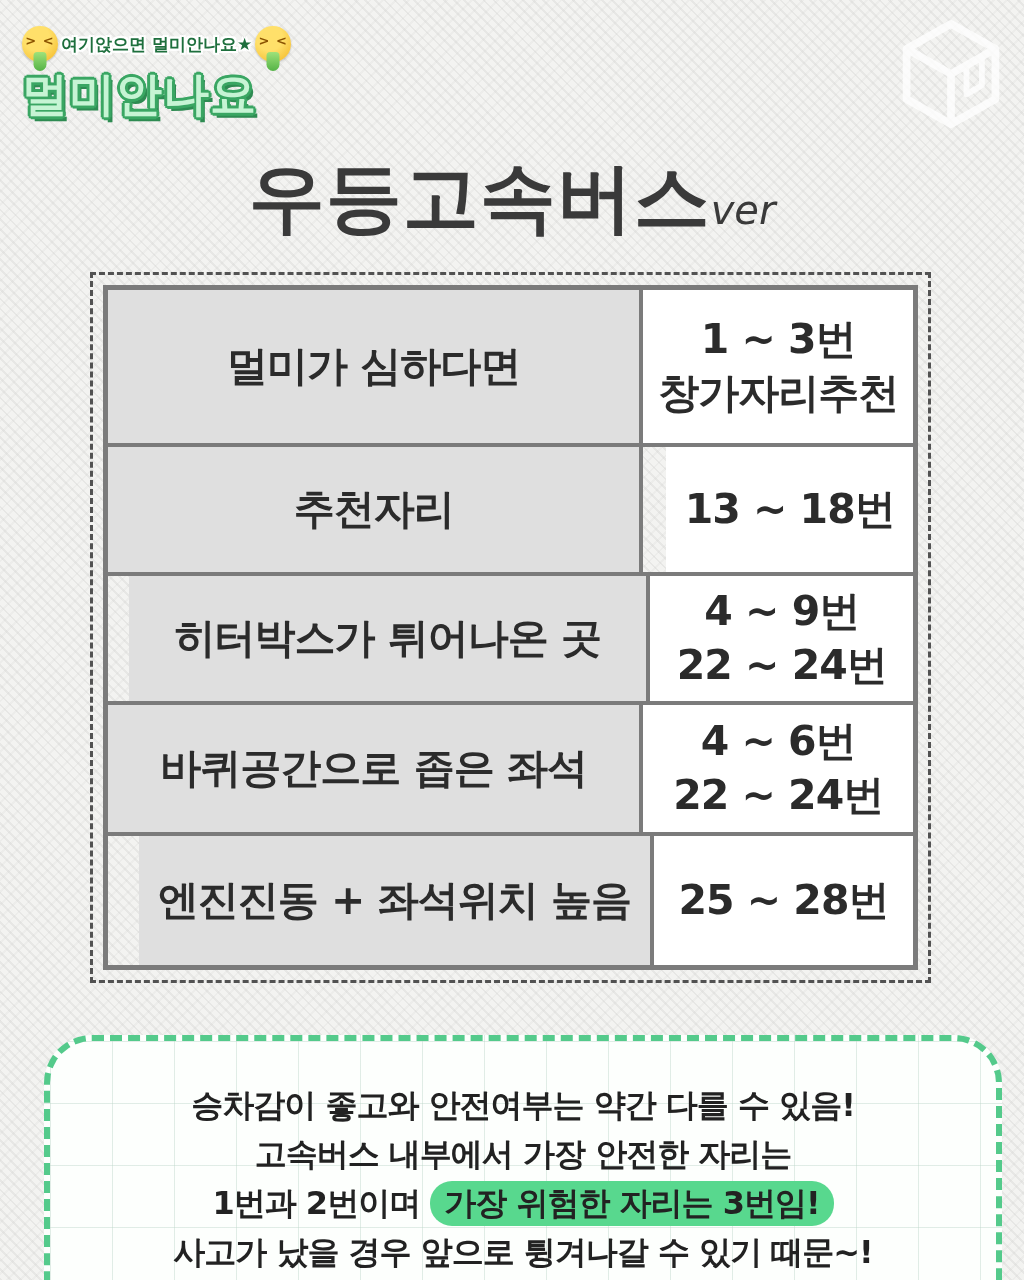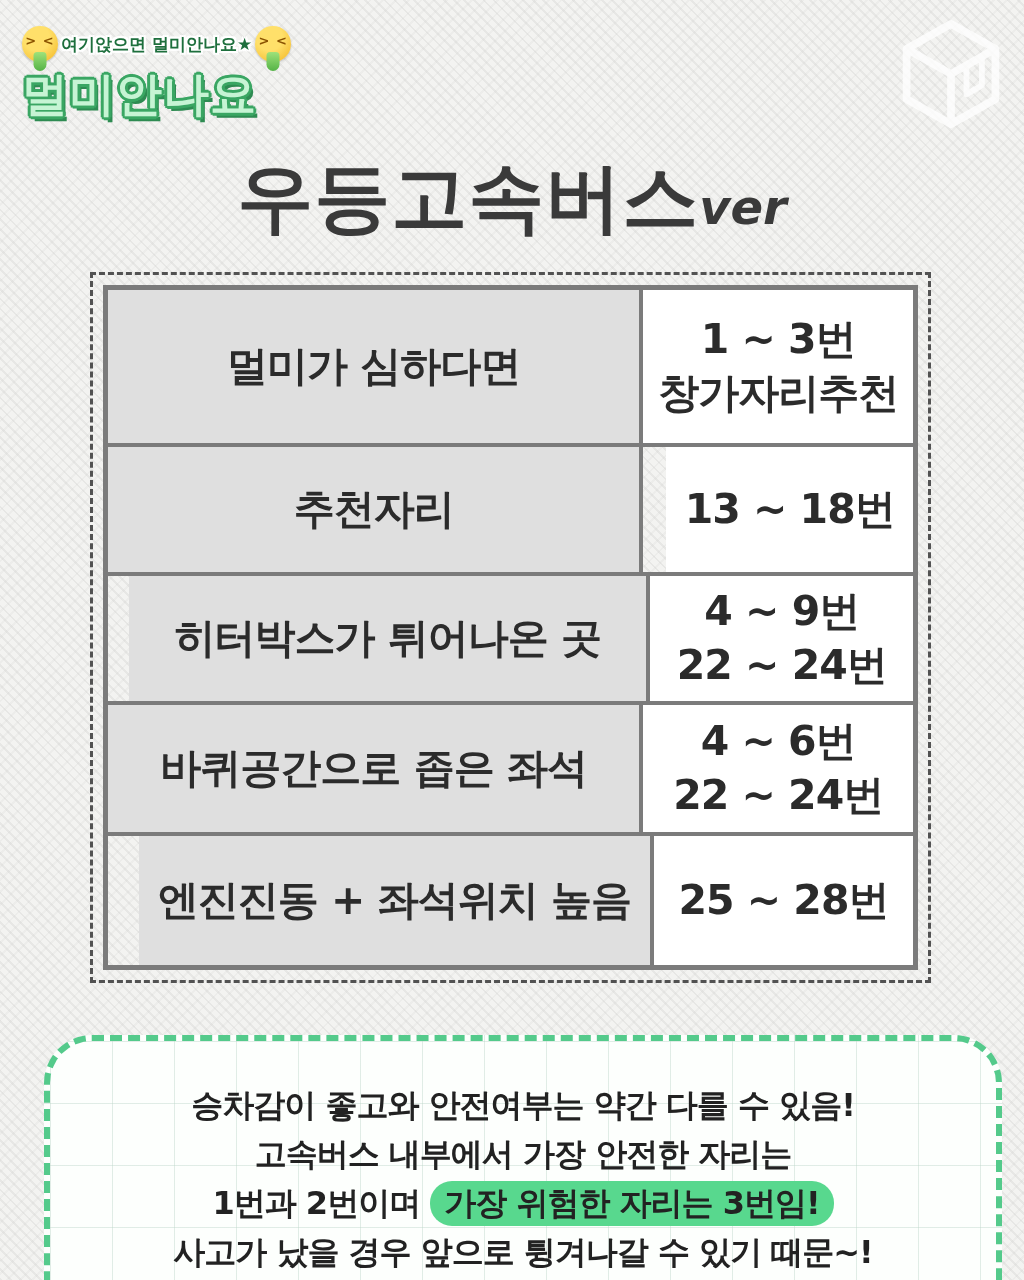--- a/index.html
+++ b/index.html
@@ -29,21 +29,21 @@
     text-shadow:3px 0 0 #3aa663,-3px 0 0 #3aa663,0 3px 0 #3aa663,0 -3px 0 #3aa663,
       2px 2px 0 #3aa663,-2px 2px 0 #3aa663,2px -2px 0 #3aa663,-2px -2px 0 #3aa663,
       4px 5px 0 #2e8b52;}
 
   
   .watermark{position:absolute;right:14px;top:18px;opacity:.8;}
 
   
   .page-title{position:absolute;top:148px;left:0;width:100%;text-align:center;
     font-size:76px;font-weight:900;color:#3a3a3a;letter-spacing:1px;}
-  .page-title .ver{font-size:48px;font-style:italic;font-weight:700;letter-spacing:0;}
+  .page-title .ver{font-size:40px;font-style:italic;font-weight:400;letter-spacing:0;}
 
   
   .table-wrap{position:absolute;left:90px;top:272px;width:841px;height:711px;
     border:3px dashed #525252;padding:10px;box-sizing:border-box;}
   .seat-table{width:100%;height:100%;box-sizing:border-box;border:5px solid #7b7b7b;
     display:flex;flex-direction:column;}
   .t-row{display:flex;border-top:4px solid #7b7b7b;}
   .t-row:first-child{border-top:none;}
   .t-row.r0{flex:153;} .t-row.r1{flex:125;gap:23px;} .t-row.r2{flex:125;padding-left:21px;} .t-row.r3{flex:127;} .t-row.r4{flex:129;padding-left:31px;}
   .cell{display:flex;align-items:center;justify-content:center;text-align:center;

